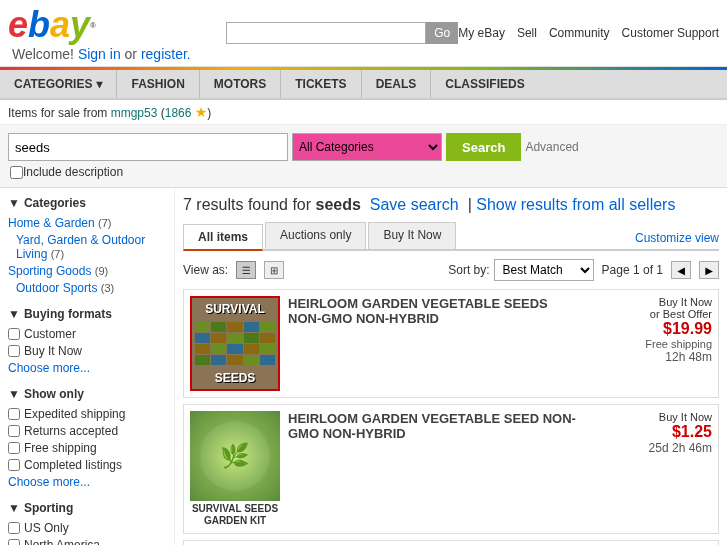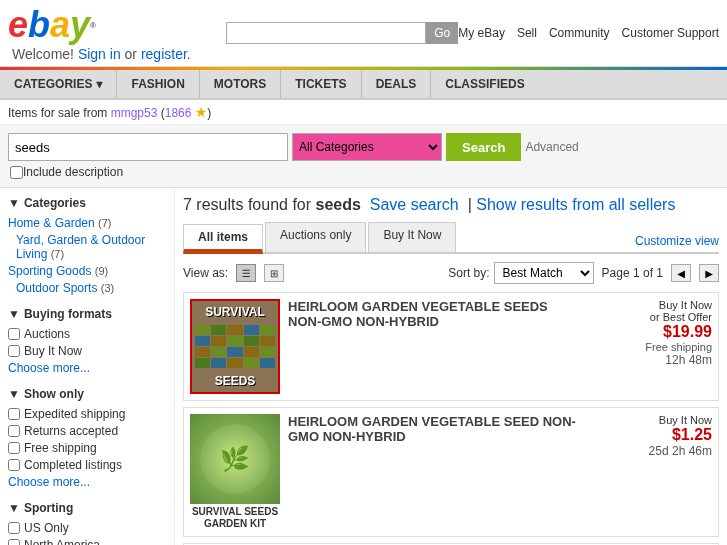--- a/index.html
+++ b/index.html
@@ -25,21 +25,21 @@
     
     #navbar { background: #ddd; border-bottom: 2px solid #ccc; display: flex; align-items: center; padding: 0; }
     .nav-item { padding: 6px 14px; font-size: 12px; font-weight: bold; color: #333; cursor: pointer; display: flex; align-items: center; gap: 4px; }
     .nav-divider { width: 1px; height: 28px; background: #bbb; }
 
     
     #accent-bar { height: 3px; background: linear-gradient(to right, #e53238 0%, #f5af02 33%, #86b817 66%, #0064d2 100%); }
 
     
     #seller-bar { padding: 4px 8px; font-size: 12px; border-bottom: 1px solid #eee; }
-    #seller-bar a { color: #8b5cf6; text-decoration: none; }
+    #seller-bar a { color: #0f766e; text-decoration: none; }
     .star-icon { color: #f5af02; font-size: 14px; }
 
     
     #search-area { padding: 8px; background: #f5f5f5; border-bottom: 1px solid #ddd; display: flex; align-items: center; gap: 4px; flex-wrap: wrap; }
     #main-search-input { width: 280px; height: 28px; border: 1px solid #aaa; padding: 2px 6px; font-size: 13px; }
     #category-select { height: 28px; border: 1px solid #aaa; background: #ec4899; font-size: 12px; padding: 2px; min-width: 150px; }
     #search-btn { height: 28px; padding: 0 16px; background: #86b817; color: #fff; border: none; cursor: pointer; font-size: 13px; font-weight: bold; }
 
     
     #main { display: flex; }
@@ -57,21 +57,21 @@
     
     #results { flex: 1; padding: 8px; }
     .results-header { font-size: 16px; margin-bottom: 8px; }
     .results-header a { color: #0064d2; text-decoration: none; }
     .results-header .bold { font-weight: bold; }
 
     
     #tabs { display: flex; align-items: center; border-bottom: 2px solid #ccc; margin-bottom: 8px; justify-content: space-between; }
     .tab-left { display: flex; }
     .tab { padding: 5px 14px; font-size: 12px; cursor: pointer; border: 1px solid #ccc; border-bottom: none; background: #eee; margin-right: 2px; color: #333; }
-    .tab.active { background: #fff; font-weight: bold; border-bottom: 5px solid #c2410c; position: relative; bottom: -2px; z-index: 1; }
+    .tab.active { background: #fff; font-weight: bold; border-bottom: 2px solid #c2410c; position: relative; bottom: -2px; z-index: 1; }
     .customize-link { color: #0064d2; text-decoration: none; font-size: 12px; align-self: flex-end; padding-bottom: 4px; }
 
     
     #view-controls { display: flex; align-items: center; gap: 8px; margin-bottom: 8px; font-size: 12px; }
     .view-icon { width: 20px; height: 18px; border: 1px solid #aaa; background: #eee; cursor: pointer; display: flex; align-items: center; justify-content: center; font-size: 10px; }
     .view-icon.active { background: #ccc; border-color: #888; }
     .sort-by { margin-left: auto; display: flex; align-items: center; gap: 4px; }
     .sort-select { height: 22px; border: 1px solid #aaa; background: #fff; font-size: 12px; padding: 1px 4px; min-width: 100px; }
     .page-nav-btn { width: 20px; height: 18px; border: 1px solid #aaa; background: #eee; cursor: pointer; font-size: 10px; display: inline-flex; align-items: center; justify-content: center; }
 
@@ -178,21 +178,21 @@
       <a href="#" class="sidebar-link" style="padding-left:8px;">Outdoor Sports <span class="count">(3)</span></a>
     </div>
 
     <div class="sidebar-section">
       <div class="sidebar-section-title">
         <span>▼</span>
         <span>Buying formats</span>
       </div>
       <div class="sidebar-checkbox-item">
         <input type="checkbox" style="">
-        <label>Auctions</label>
+        <label>Customer</label>
       </div>
       <div class="sidebar-checkbox-item">
         <input type="checkbox" style="">
         <label>Buy It Now</label>
       </div>
       <a href="#" class="sidebar-choose">Choose more...</a>
     </div>
 
     <div class="sidebar-section">
       <div class="sidebar-section-title">

